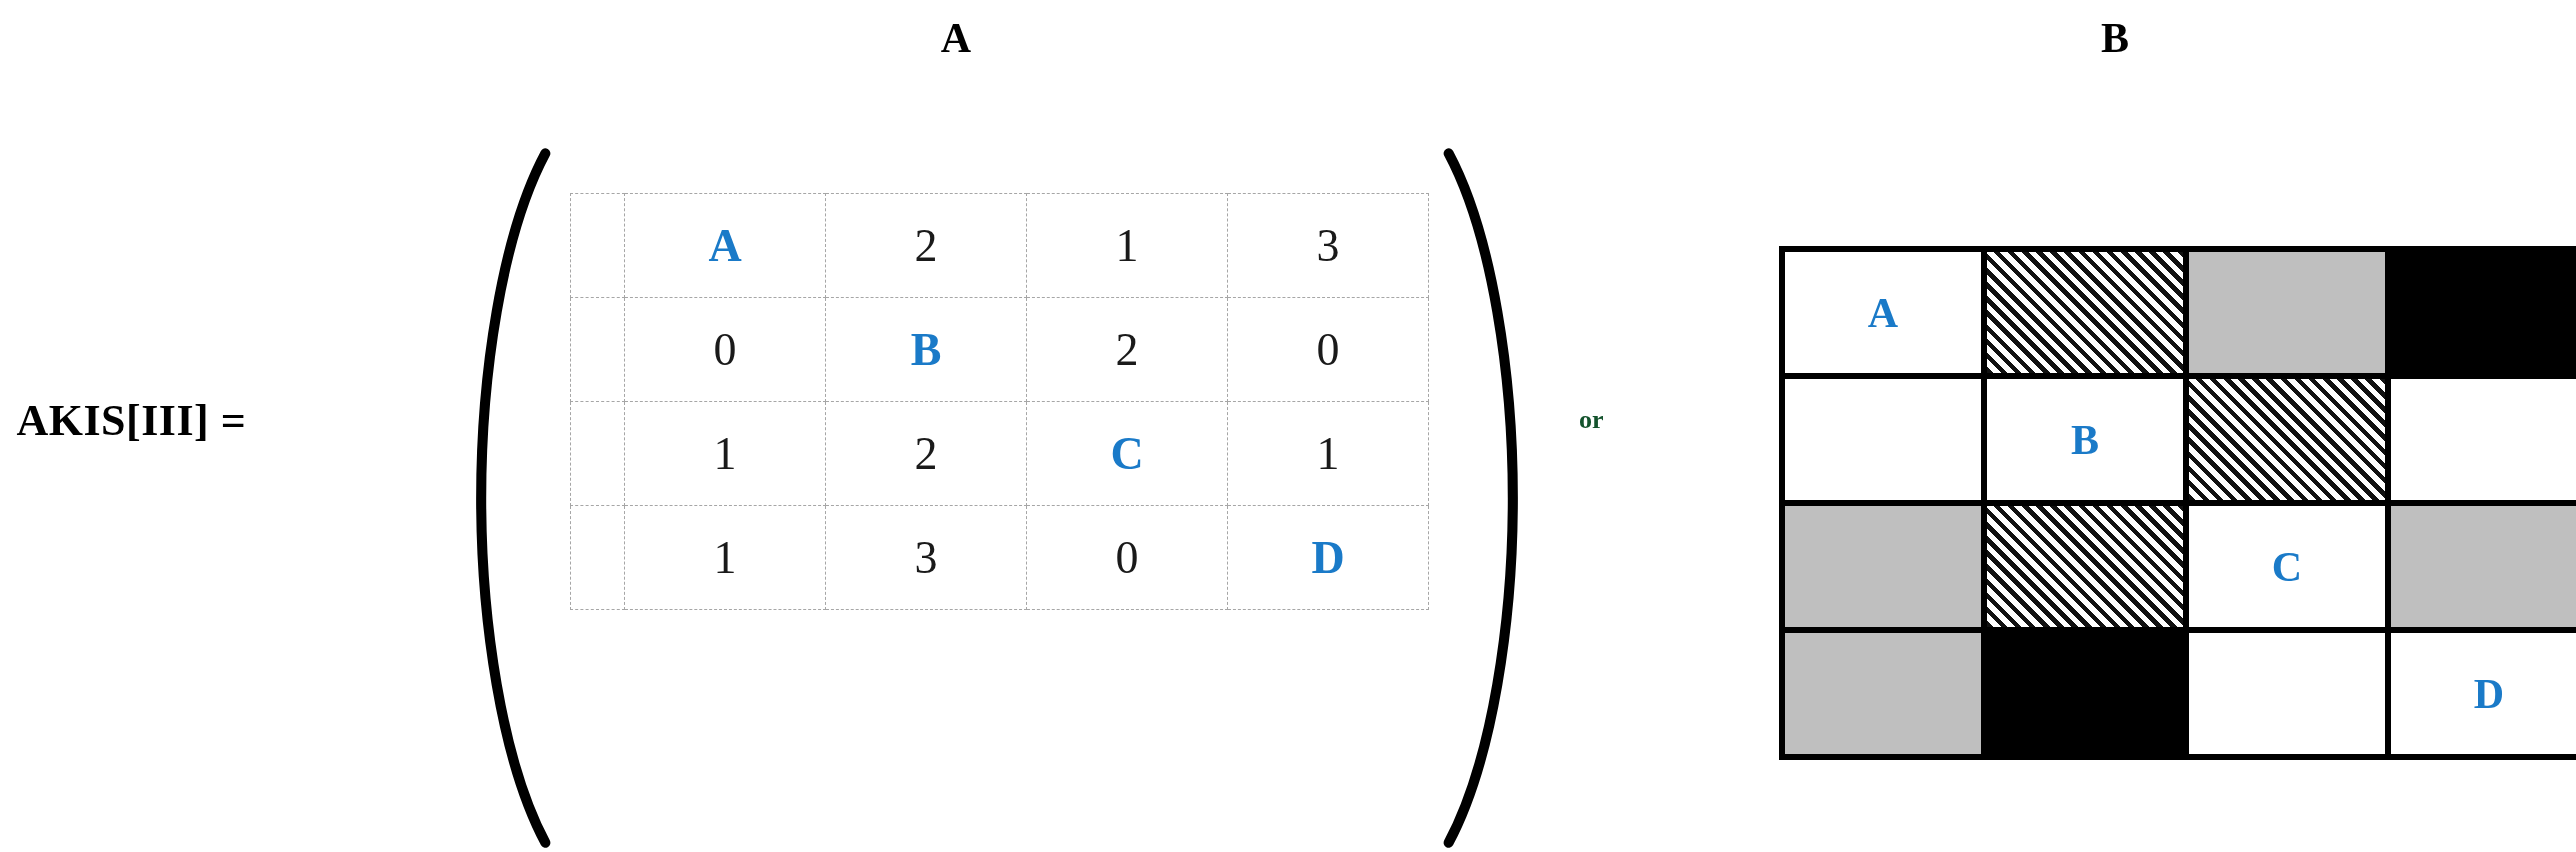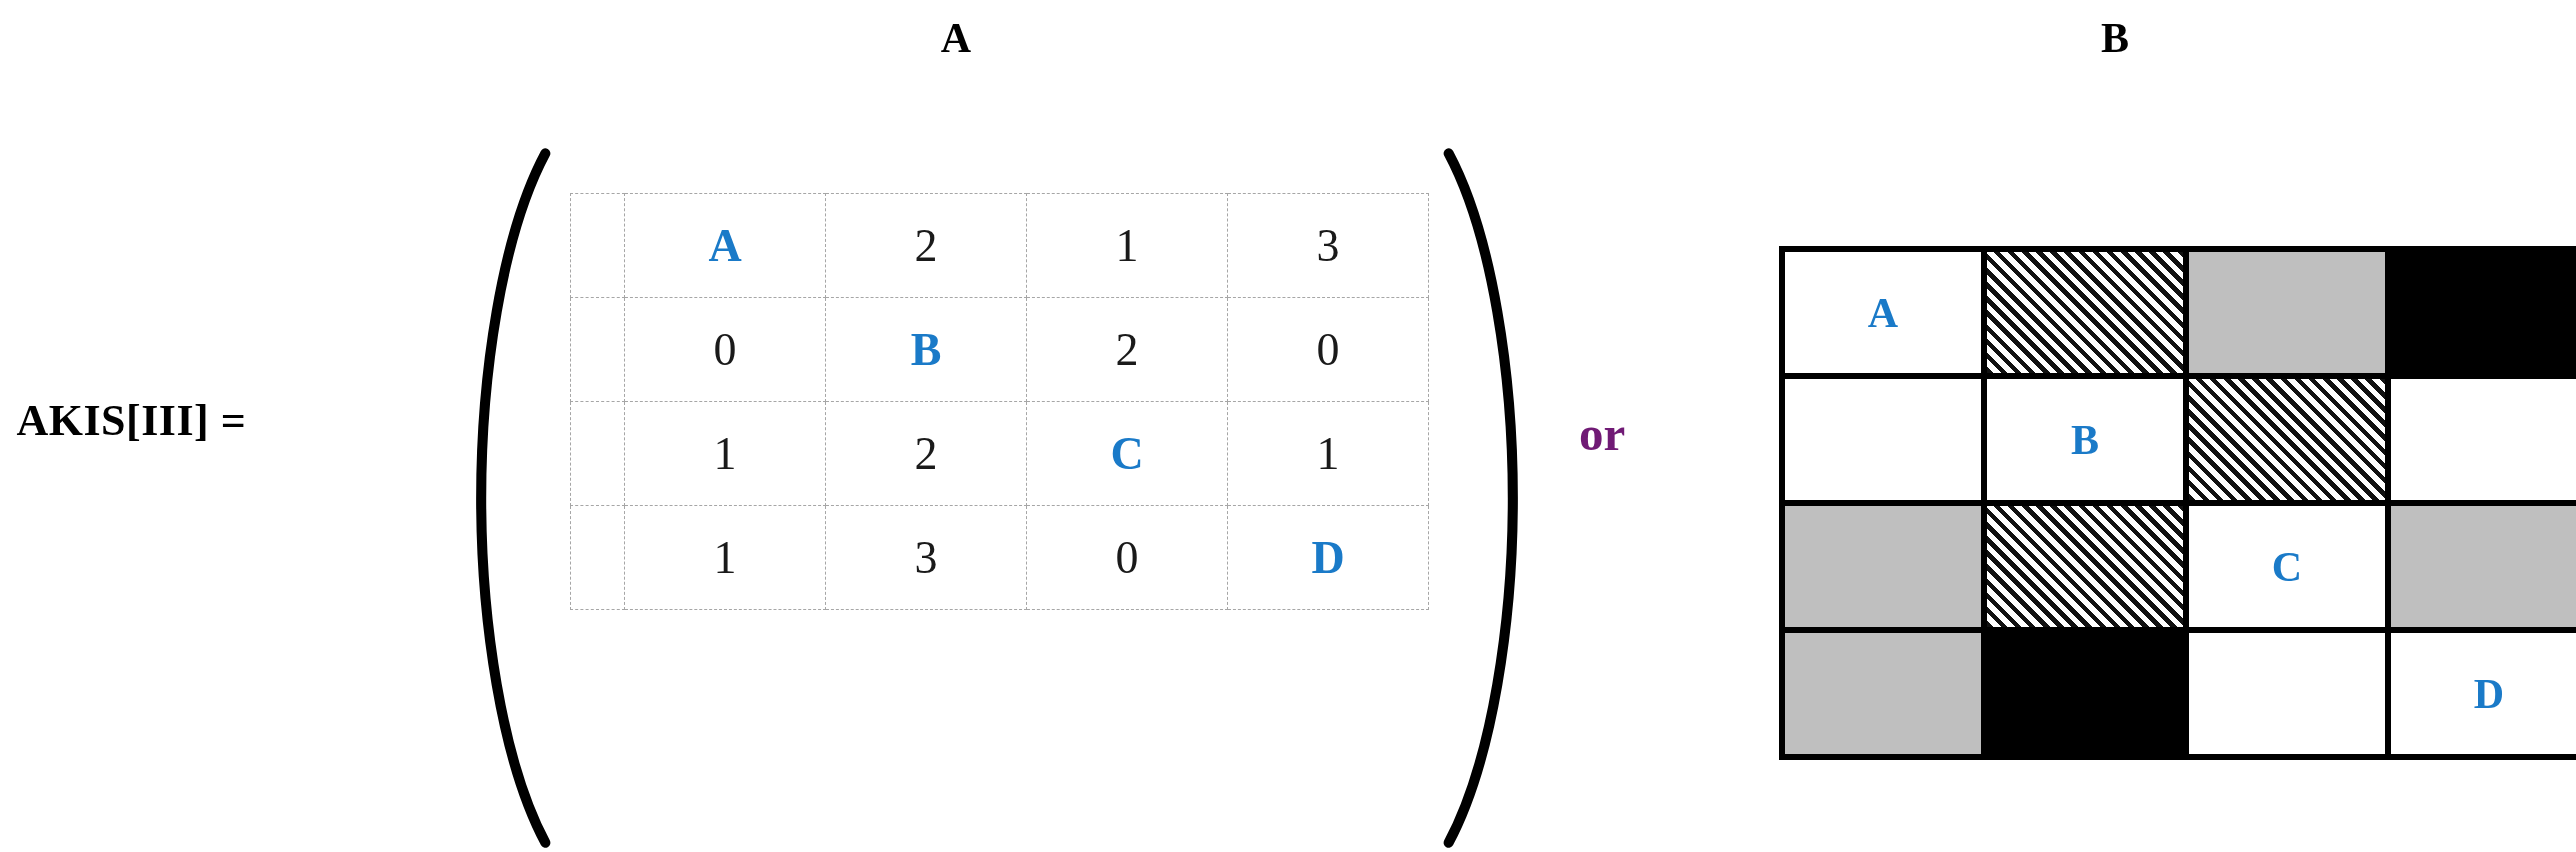--- a/index.html
+++ b/index.html
@@ -37,23 +37,23 @@
     color: #000000;
     white-space: nowrap;
     letter-spacing: 0.5px;
   }
 
   
   #or-label {
     position: absolute;
     left: 1579px;
     top: 405px;
-    font-size: 49px;
-    font-weight: bold;
-    color: #701a75;
+    font-size: 26px;
+    font-weight: bold;
+    color: #14532d;
   }
 
   
   #matrix-a-wrap {
     position: absolute;
     left: 441px;
     top: 147px;
     width: 1112px;
     height: 703px;
   }

